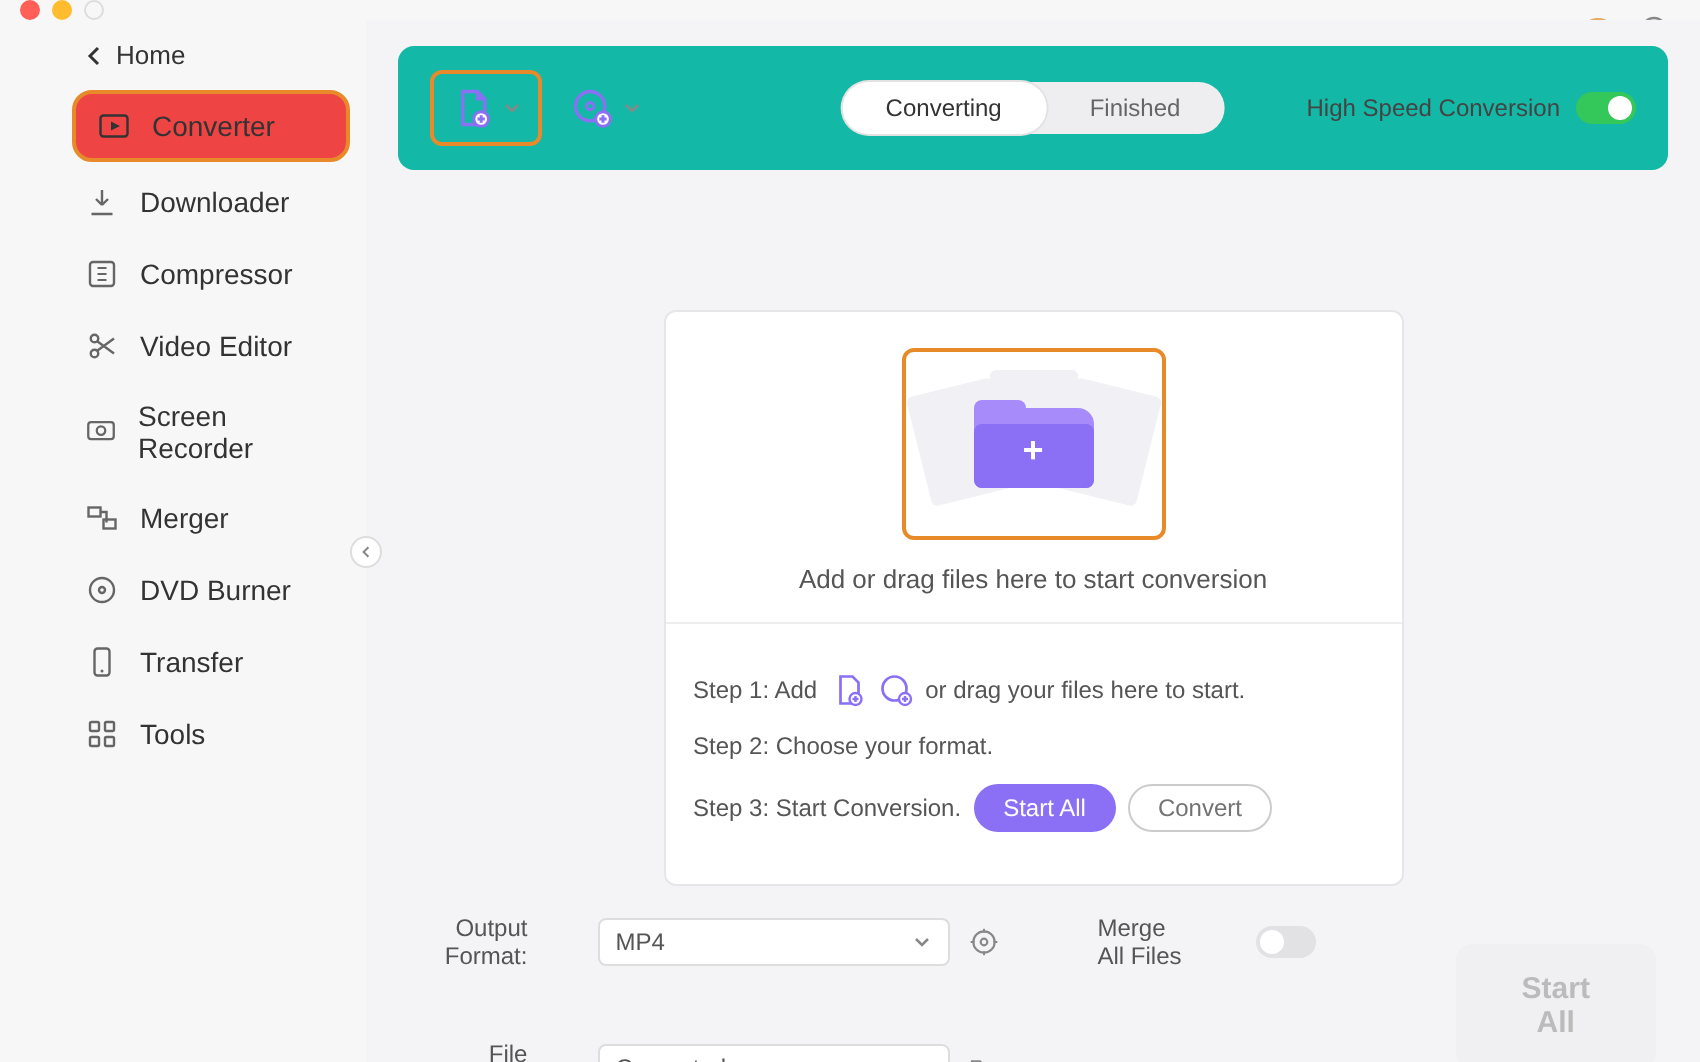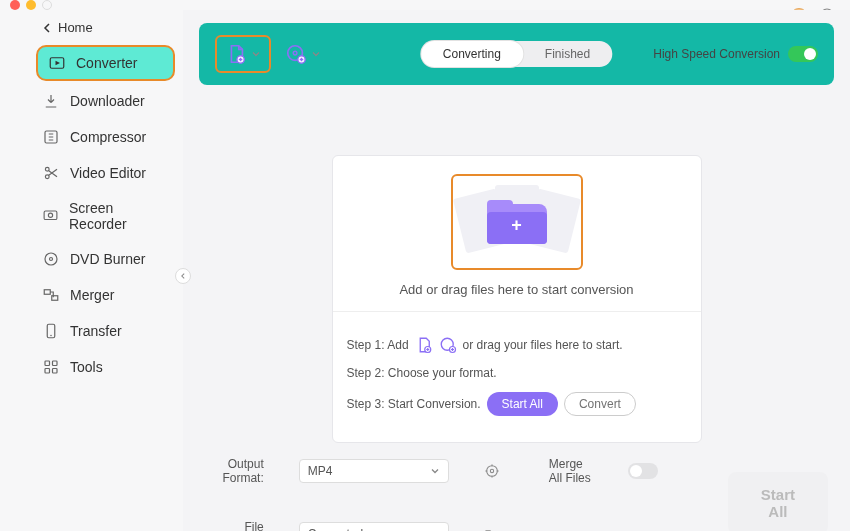--- a/index.html
+++ b/index.html
@@ -13,21 +13,21 @@
   .topright { position: absolute; right: 14px; top: 6px; display: flex; gap: 10px; align-items: center; }
   .avatar { width: 18px; height: 18px; border-radius: 50%; background: #f5c48a; border:1px solid #e8a95f;}
   .headset svg { width: 18px; height: 18px; }
 
   .body { flex: 1; display: flex; }
   .sidebar { width: 155px; background: #f7f7f8; padding-top: 4px; margin-left: 28px; }
   .home-row { display:flex; align-items:center; gap:6px; font-size:13px; color:#333; padding:6px 14px; cursor:pointer;}
   .home-row svg{width:10px;height:10px;}
   .nav { list-style:none; margin-top:4px;}
   .nav li { display:flex; align-items:center; gap:10px; font-size:14px; color:#333; padding:9px 14px; cursor:pointer;}
-  .nav li.active { background:#5eead4; border:2px solid #e88a2a; border-radius:10px; margin:2px 8px; padding:7px 10px;}
+  .nav li.active { background:#ef4444; border:2px solid #e88a2a; border-radius:10px; margin:2px 8px; padding:7px 10px;}
   .nav li svg{width:18px;height:18px;}
 
   .main { flex:1; background:#f4f4f6; position:relative; display:flex; flex-direction:column;}
   .collapse-btn{position:absolute;left:-8px;top:258px;width:16px;height:16px;background:#fff;border:1px solid #ddd;border-radius:50%;display:flex;align-items:center;justify-content:center;cursor:pointer;}
   .collapse-btn svg{width:8px;height:8px;}
 
   .panel{margin:13px 16px 0 16px;background:#14b8a6;border-radius:8px;padding:12px 16px;display:flex;align-items:center;gap:10px;}
   .addfile-btn{border:2px solid #e88a2a;border-radius:6px;padding:6px 8px;display:flex;align-items:center;gap:4px;cursor:pointer;}
   .addfile-btn svg.main-ico{width:22px;height:22px;}
   .chev{width:10px;height:10px;}
@@ -58,21 +58,21 @@
   .divider{height:1px;background:#eee;margin:0 -14px 10px -14px;}
   .steps{font-size:12px;color:#555;margin-top:24px;}
   .steps .row{display:flex;align-items:center;gap:6px;margin:12px 0;}
   .steps svg{width:18px;height:18px;}
   .pillbtn{border-radius:14px;font-size:12px;padding:4px 14px;cursor:pointer;border:1px solid transparent;}
   .pillbtn.primary{background:#8b6ff5;color:#fff;}
   .pillbtn.secondary{background:#fff;color:#737373;border:1px solid #ccc;}
 
   .footer{margin-top:auto;padding:14px 22px 18px 22px;display:grid;grid-template-columns:auto 150px auto auto auto 1fr auto;column-gap:10px;row-gap:8px;align-items:center;font-size:12px;color:#555;gap:35px;}
   .footer label{text-align:right;}
-  .combo{display:flex;align-items:center;justify-content:space-between;border:1px solid #ddd;background:#fff;border-radius:4px;padding:4px 8px;font-size:12px;cursor:pointer;width:150px;}
+  .combo{display:flex;align-items:center;justify-content:space-between;border:1px solid #ddd;background:#fff;border-radius:4px;padding:4px 8px;font-size:12px;cursor:pointer;width:176px;}
   .smico{width:16px;height:16px;cursor:pointer;}
   .merge-tog{width:30px;height:16px;background:#e2e2e4;border-radius:10px;position:relative;cursor:pointer;}
   .merge-tog::after{content:"";position:absolute;left:2px;top:2px;width:12px;height:12px;background:#fff;border-radius:50%;}
   .startall{grid-column:7;grid-row:1 / span 2; background:#f0f0f2;color:#bbb;border:none;border-radius:8px;font-size:15px;font-weight:600;padding:14px 28px;cursor:pointer;}
 </style>
 </head>
 <body>
 <div class="window">
 
 <div class="titlebar">
@@ -130,32 +130,32 @@
       </li>
       <li>
         <svg viewBox="0 0 24 24">
               <rect x="3" y="5" width="18" height="12" rx="2" fill="none" stroke="#666" stroke-width="1.6"></rect>
               <circle cx="12" cy="11" r="3" fill="none" stroke="#666" stroke-width="1.6"></circle>
             </svg>
         <span>Screen Recorder</span>
       </li>
       <li>
         <svg viewBox="0 0 24 24">
-              <circle cx="12" cy="12" r="8" fill="none" stroke="#666" stroke-width="1.6"></circle>
-              <circle cx="12" cy="12" r="2" fill="none" stroke="#666" stroke-width="1.6"></circle>
-            </svg>
-        <span>DVD Burner</span>
-      </li>
-      <li>
-        <svg viewBox="0 0 24 24">
               <rect x="3" y="5" width="8" height="6" fill="none" stroke="#666" stroke-width="1.6"></rect>
               <rect x="13" y="13" width="8" height="6" fill="none" stroke="#666" stroke-width="1.6"></rect>
               <path d="M11 8h4v7" fill="none" stroke="#666" stroke-width="1.6"></path>
             </svg>
         <span>Merger</span>
+      </li>
+      <li>
+        <svg viewBox="0 0 24 24">
+              <circle cx="12" cy="12" r="8" fill="none" stroke="#666" stroke-width="1.6"></circle>
+              <circle cx="12" cy="12" r="2" fill="none" stroke="#666" stroke-width="1.6"></circle>
+            </svg>
+        <span>DVD Burner</span>
       </li>
       <li>
         <svg viewBox="0 0 24 24">
               <rect x="7" y="3" width="10" height="18" rx="2" fill="none" stroke="#666" stroke-width="1.6"></rect>
               <circle cx="12" cy="18" r="1" fill="#666"></circle>
             </svg>
         <span>Transfer</span>
       </li>
       <li>
         <svg viewBox="0 0 24 24">

